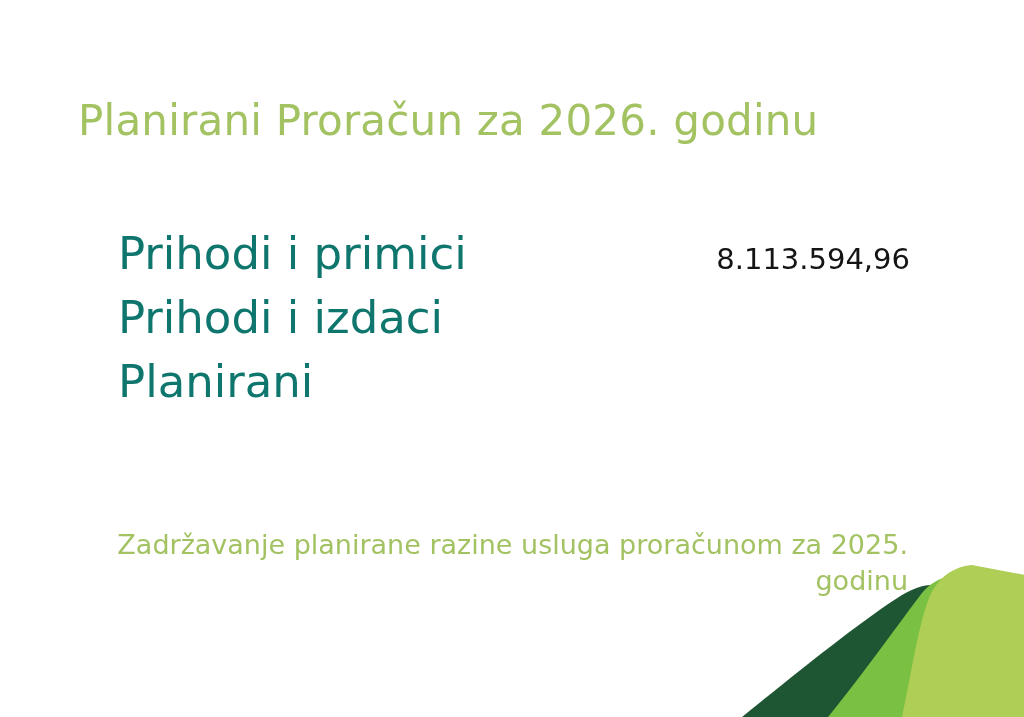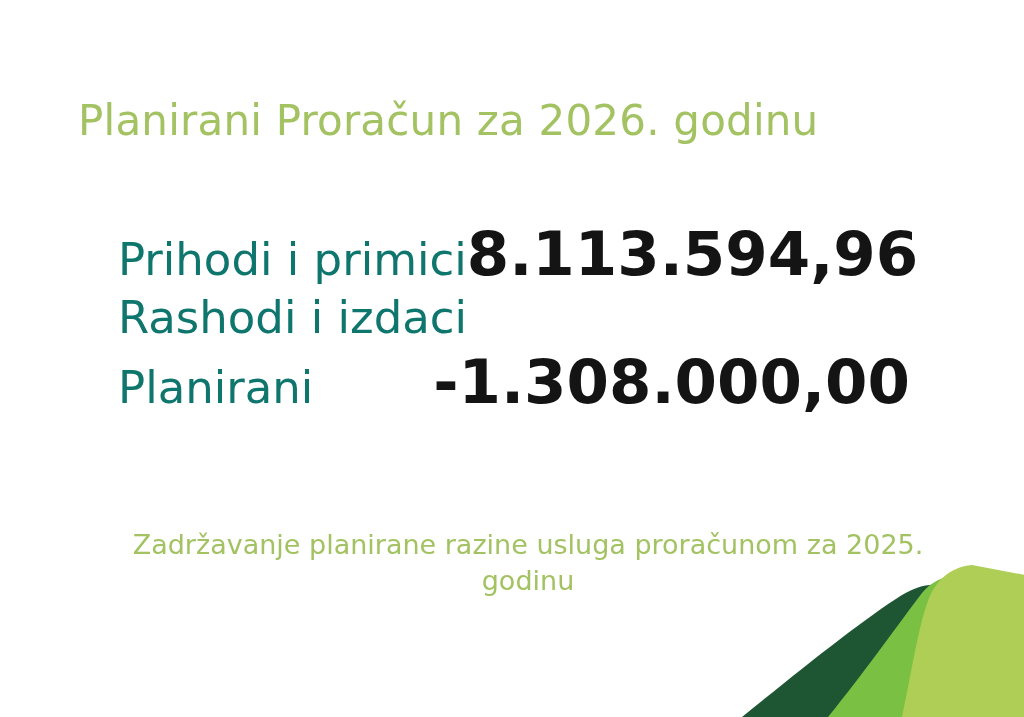--- a/index.html
+++ b/index.html
@@ -52,35 +52,35 @@
   .figure-label {
     font-family: "DejaVu Sans", sans-serif;
     font-size: 45px;
     font-weight: 400;
     color: #0f766e;
     white-space: nowrap;
     line-height: 64px;
   }
   .figure-value {
     font-family: "DejaVu Sans", sans-serif;
-    font-size: 61px;
-    font-weight: 700;
+    font-size: 29px;
+    font-weight: 400;
     color: #141414;
     white-space: nowrap;
     line-height: 64px;
     text-align: right;
   }
 
   
   #footer-note {
     position: absolute;
-    left: 128px;
+    left: 108px;
     top: 500px;
     width: 800px;
-    text-align: center;
+    text-align: right;
     font-family: "DejaVu Sans", sans-serif;
     font-size: 27px;
     font-weight: 400;
     color: #a3c262;
     line-height: 1.35;
   }
 
   
   #corner-decoration {
     position: absolute;
@@ -104,26 +104,25 @@
   <h1 id="slide-title">Planirani Proračun za 2026. godinu</h1>
 
   <div id="figures">
 
     <div class="figure-row">
       <span class="figure-label">Prihodi i primici</span>
       <span class="figure-value">8.113.594,96</span>
     </div>
 
     <div class="figure-row">
-      <span class="figure-label">Rashodi i izdaci</span>
+      <span class="figure-label">Prihodi i izdaci</span>
     </div>
 
     <div class="figure-row">
       <span class="figure-label">Planirani</span>
-      <span class="figure-value">-1.308.000,00</span>
     </div>
 
   </div>
 
   <p id="footer-note">Zadržavanje planirane razine usluga proračunom za 2025. godinu</p>
 
   <div id="corner-decoration">
     <svg viewBox="0 0 340 160" xmlns="http://www.w3.org/2000/svg" aria-hidden="true">
 
       <path d="M 36 160

